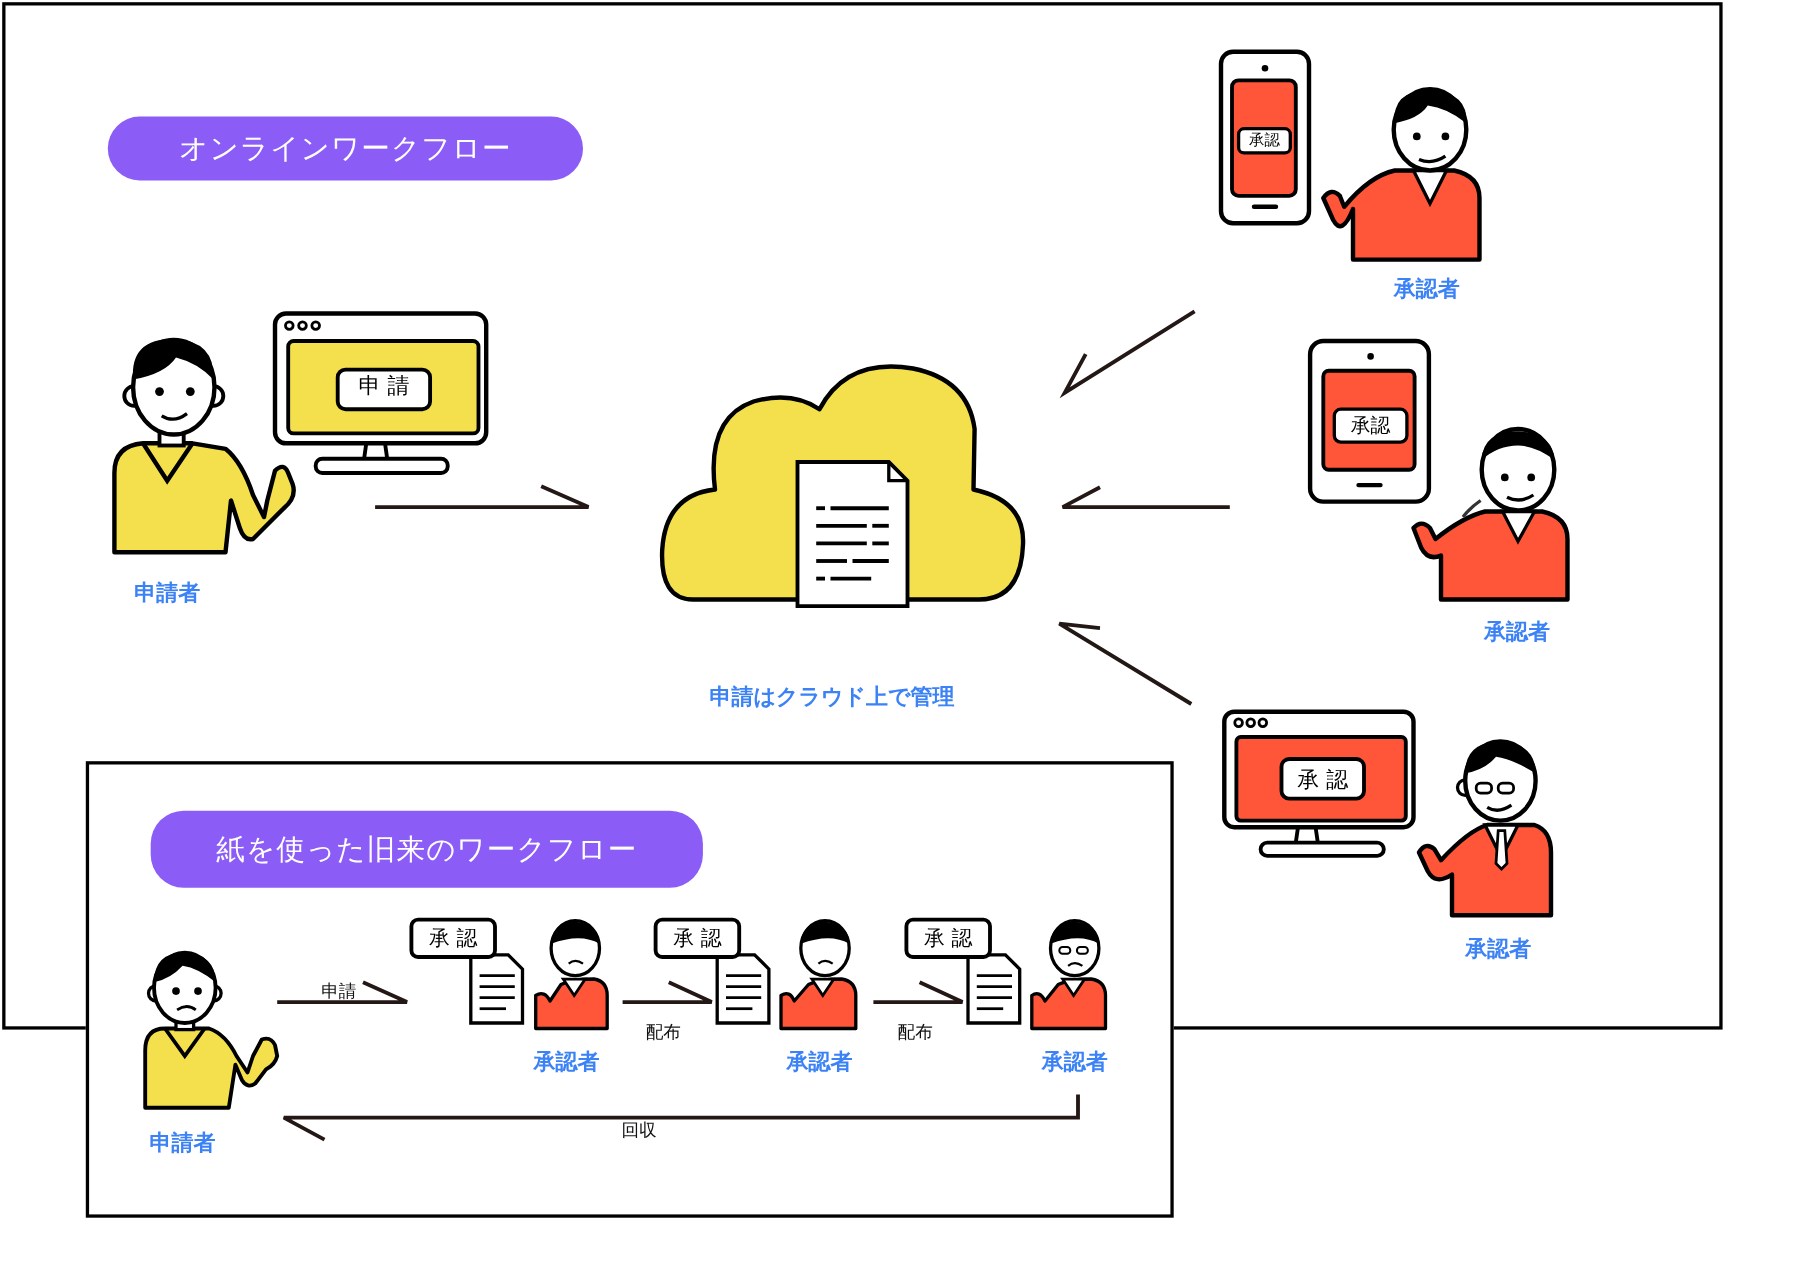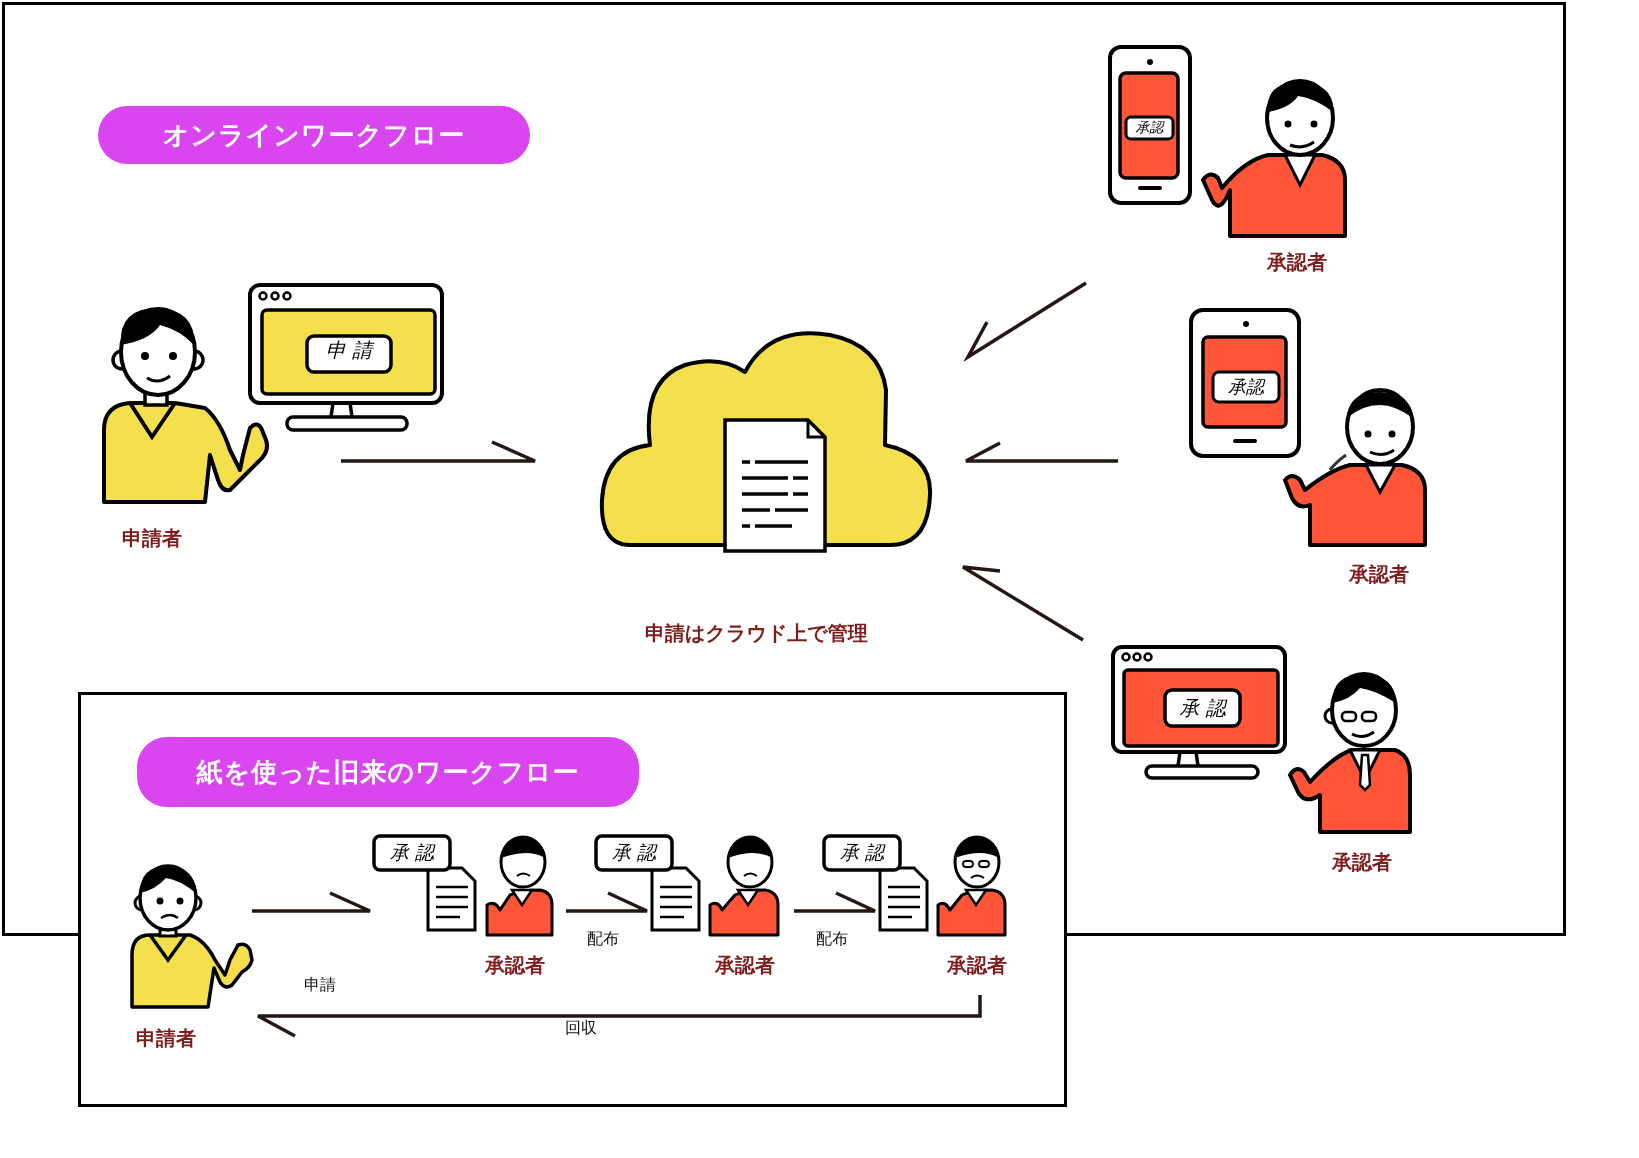--- a/index.html
+++ b/index.html
@@ -1,28 +1,28 @@
 <!DOCTYPE html>
 <html><head>
 <meta charset="utf-8">
 <style>
   html, body { margin:0; padding:0; background:#ffffff; }
   body { width:1639px; height:1158px; position:relative; overflow:hidden;
          font-family:"DejaVu Sans", "Liberation Sans", sans-serif; }
   .abs { position:absolute; }
   #outer-frame { left:2px; top:2px; width:1558px; height:928px; border:3px solid #000; background:#fff; }
   #inner-frame { left:78px; top:692px; width:983px; height:409px; border:3px solid #000; background:#fff; }
-  .pill { background:#d946ef; color:#fff; border-radius:30px; font-weight:bold;
+  .pill { background:#8b5cf6; color:#fff; border-radius:30px; font-weight:normal;
           display:flex; align-items:center; justify-content:center; letter-spacing:1px; }
   #pill-online { left:98px; top:106px; width:432px; height:58px; font-size:26px; }
   #pill-paper  { left:137px; top:737px; width:502px; height:70px; font-size:26px; }
-  .label { font-weight:bold; font-size:20px; color:#7f1d1d; white-space:nowrap; }
+  .label { font-weight:bold; font-size:20px; color:#3b82f6; white-space:nowrap; }
   .small { font-size:16px; color:#111; white-space:nowrap; }
   svg.full { position:absolute; left:0; top:0; }
-  .btn-text { font-family:"DejaVu Sans", sans-serif;font-style:italic; }
+  .btn-text { font-family:"DejaVu Sans", sans-serif; }
 </style>
 </head>
 <body>
 
 <div id="outer-frame" class="abs"></div>
 
 <div id="pill-online" class="abs pill">オンラインワークフロー</div>
 
 <svg class="full" width="1639" height="1158" viewBox="0 0 1639 1158">
 
@@ -216,21 +216,21 @@
     <rect x="963" y="861" width="10" height="6" rx="3" fill="#fff" stroke="#000" stroke-width="1.8"></rect>
     <rect x="979" y="861" width="10" height="6" rx="3" fill="#fff" stroke="#000" stroke-width="1.8"></rect>
     <path d="M971 878 Q977 873 984 878" fill="none" stroke="#000" stroke-width="2"></path>
   </g>
 </svg>
 
 <div class="abs btn-text" style="left:374px;top:836px;width:76px;height:34px;display:flex;align-items:center;justify-content:center;font-size:19px;">承 認</div>
 <div class="abs btn-text" style="left:596px;top:836px;width:76px;height:34px;display:flex;align-items:center;justify-content:center;font-size:19px;">承 認</div>
 <div class="abs btn-text" style="left:824px;top:836px;width:76px;height:34px;display:flex;align-items:center;justify-content:center;font-size:19px;">承 認</div>
 
-<div class="abs small" style="left:292px;top:975px;margin-left:12px;">申請</div>
+<div class="abs small" style="left:292px;top:891px;">申請</div>
 <div class="abs small" style="left:587px;top:929px;">配布</div>
 <div class="abs small" style="left:816px;top:929px;">配布</div>
 
 <div class="abs label" style="left:485px;top:952px;">承認者</div>
 <div class="abs label" style="left:715px;top:952px;">承認者</div>
 <div class="abs label" style="left:947px;top:952px;">承認者</div>
 
 <div class="abs label" style="left:136px;top:1025px;">申請者</div>
 <div class="abs small" style="left:565px;top:1018px;">回収</div>
 

